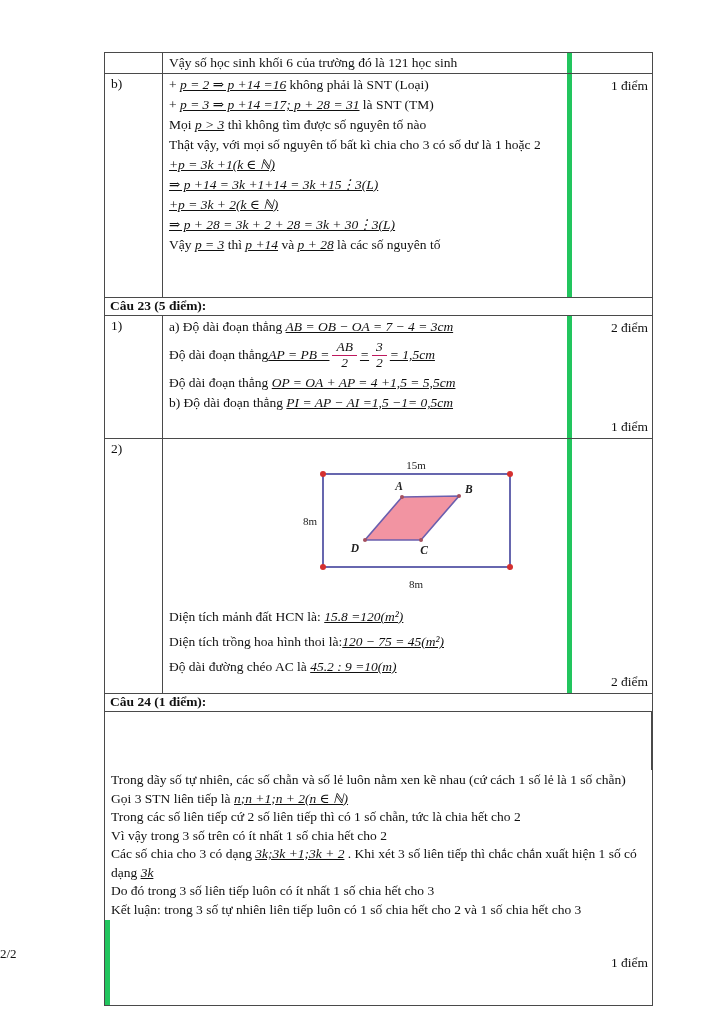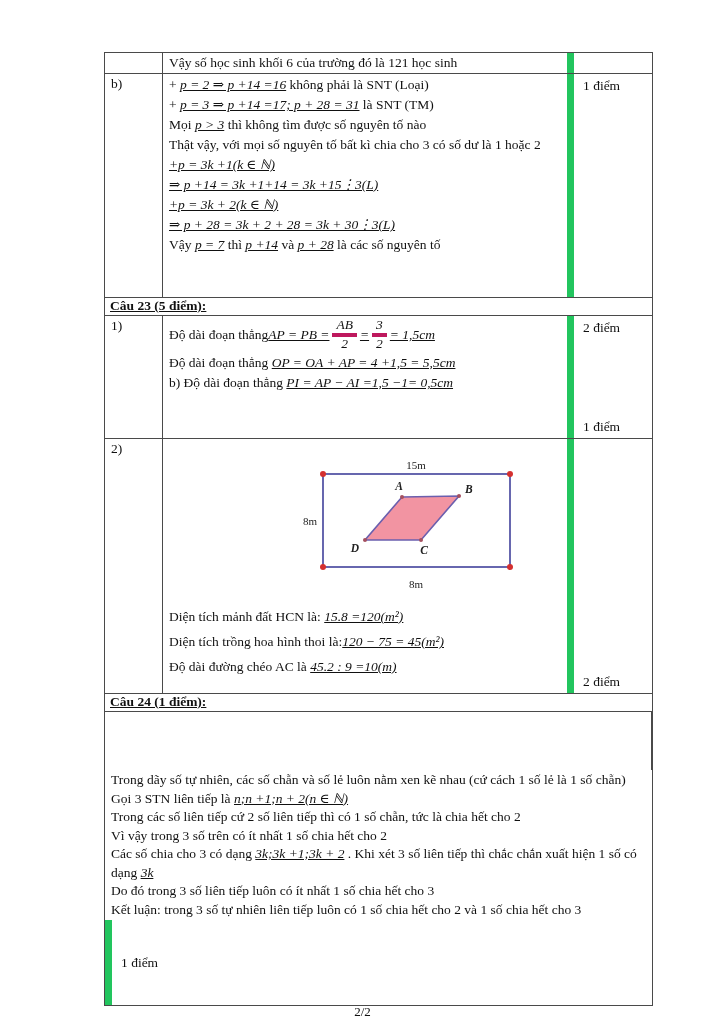--- a/index.html
+++ b/index.html
@@ -4,43 +4,43 @@
 <style>
   html,body{margin:0;padding:0;}
   .page{position:relative;width:725px;height:1024px;background:#ffffff;overflow:hidden;
         font-family:"Liberation Serif","DejaVu Serif",serif;color:#111;}
   .answer-table{position:absolute;left:104px;top:52px;width:549px;
         border:1px solid #4a4a4a;font-size:13.5px;box-sizing:border-box;}
   .trow{display:flex;border-bottom:1px solid #4a4a4a;box-sizing:border-box;}
   .trow:last-child{border-bottom:none;}
   .cell-no{flex:0 0 58px;border-right:1px solid #4a4a4a;padding:0 6px;box-sizing:border-box;line-height:20px;}
   .cell-content{flex:1;padding:1px 6px;box-sizing:border-box;min-width:0;}
-  .cell-points{flex:0 0 85px;border-left:7px solid #22c55e;padding:2px 4px 2px 9px;
-        box-sizing:border-box;display:flex;flex-direction:column;line-height:19px;}
-  .section-row{font-weight:bold;min-height:17px;line-height:16px;padding:0 5px;box-sizing:border-box;text-decoration:underline;}
+  .cell-points{flex:0 0 85px;border-left:5px solid #22c55e;padding:2px 4px 2px 9px;
+        box-sizing:border-box;display:flex;flex-direction:column;line-height:19px;align-items:flex-end;}
+  .section-row{font-weight:bold;min-height:17px;line-height:16px;padding:0 5px;box-sizing:border-box;}
   .ln{line-height:20px;}
   .math{font-style:italic;text-decoration:underline;}
   .r-intro{min-height:19px;}
   .r-intro .ln{line-height:18px;}
   .r-b{min-height:224px;}
   .r-q1{min-height:123px;}
   .r-q2{min-height:255px;}
   .r-final{min-height:204px;flex-direction:column;}
   .r-final .ln{line-height:18.5px;}
   .r-q2 .ln{line-height:25px;}
   .pts-between{justify-content:space-between;}
   .pts-bottom{justify-content:flex-end;}
   .pts-center{justify-content:center;}
   .frac{display:inline-flex;flex-direction:column;vertical-align:middle;text-align:center;
         line-height:1.08;font-style:italic;margin:0 3px;}
-  .fnum{border-bottom:4px solid #be185d;padding:0 4px;font-style:italic;}
+  .fnum{border-bottom:1px solid #be185d;padding:0 4px;font-style:italic;}
   .fden{padding:0 4px;}
   .ln-frac{min-height:36px;display:flex;align-items:center;flex-wrap:wrap;}
   .figure-wrap{margin:16px 0 4px 2px;text-align:right;}
-  .footer{position:absolute;top:1004px;left:0;width:100%;text-align:center;
+  .footer{position:absolute;top:946px;left:0;width:100%;text-align:left;
         font-size:13px;line-height:15px;}
 </style>
 </head>
 <body>
 
 <div class="page">
 
   <div class="answer-table">
 
     <div class="trow r-intro">
@@ -57,34 +57,35 @@
       <div class="cell-no">b)</div>
       <div class="cell-content">
         <div class="ln"><span class="txt">+ </span><span class="math">p = 2 ⇒ p +14 =16</span><span class="txt"> không phải là SNT (Loại)</span></div>
         <div class="ln"><span class="txt">+ </span><span class="math">p = 3 ⇒ p +14 =17; p + 28 = 31</span><span class="txt"> là SNT (TM)</span></div>
         <div class="ln"><span class="txt">Mọi </span><span class="math">p &gt; 3</span><span class="txt"> thì không tìm được số nguyên tố nào</span></div>
         <div class="ln"><span class="txt">Thật vậy, với mọi số nguyên tố bất kì chia cho 3 có số dư là 1 hoặc 2</span></div>
         <div class="ln"><span class="math">+p = 3k +1(k ∈ ℕ)</span></div>
         <div class="ln"><span class="math">⇒ p +14 = 3k +1+14 = 3k +15⋮3(L)</span></div>
         <div class="ln"><span class="math">+p = 3k + 2(k ∈ ℕ)</span></div>
         <div class="ln"><span class="math">⇒ p + 28 = 3k + 2 + 28 = 3k + 30⋮3(L)</span></div>
-        <div class="ln"><span class="txt">Vậy </span><span class="math">p = 7</span><span class="txt"> thì </span><span class="math">p +14</span><span class="txt"> và </span><span class="math">p + 28</span><span class="txt"> là các số nguyên tố</span></div>
+        <div class="ln"><span class="txt">Vậy </span><span class="math">p = 3</span><span class="txt"> thì </span><span class="math">p +14</span><span class="txt"> và </span><span class="math">p + 28</span><span class="txt"> là các số nguyên tố</span></div>
       </div>
       <div class="cell-points">
         <span>1 điểm</span>
       </div>
     </div>
 
     <div class="trow">
       <div class="section-row">Câu 23 (5 điểm):</div>
     </div>
 
     <div class="trow r-q1">
       <div class="cell-no">1)</div>
       <div class="cell-content">
+        <div class="ln"><span class="txt">a) Độ dài đoạn thẳng </span><span class="math">AB = OB − OA = 7 − 4 = 3cm</span></div>
         <div class="ln ln-frac">
             <span class="txt">Độ dài đoạn thẳng </span>
             <span class="math">AP = PB = </span>
             <span class="frac">
               <span class="fnum">AB</span>
               <span class="fden">2</span>
             </span>
             <span class="math"> = </span>
             <span class="frac">
               <span class="fnum">3</span>

